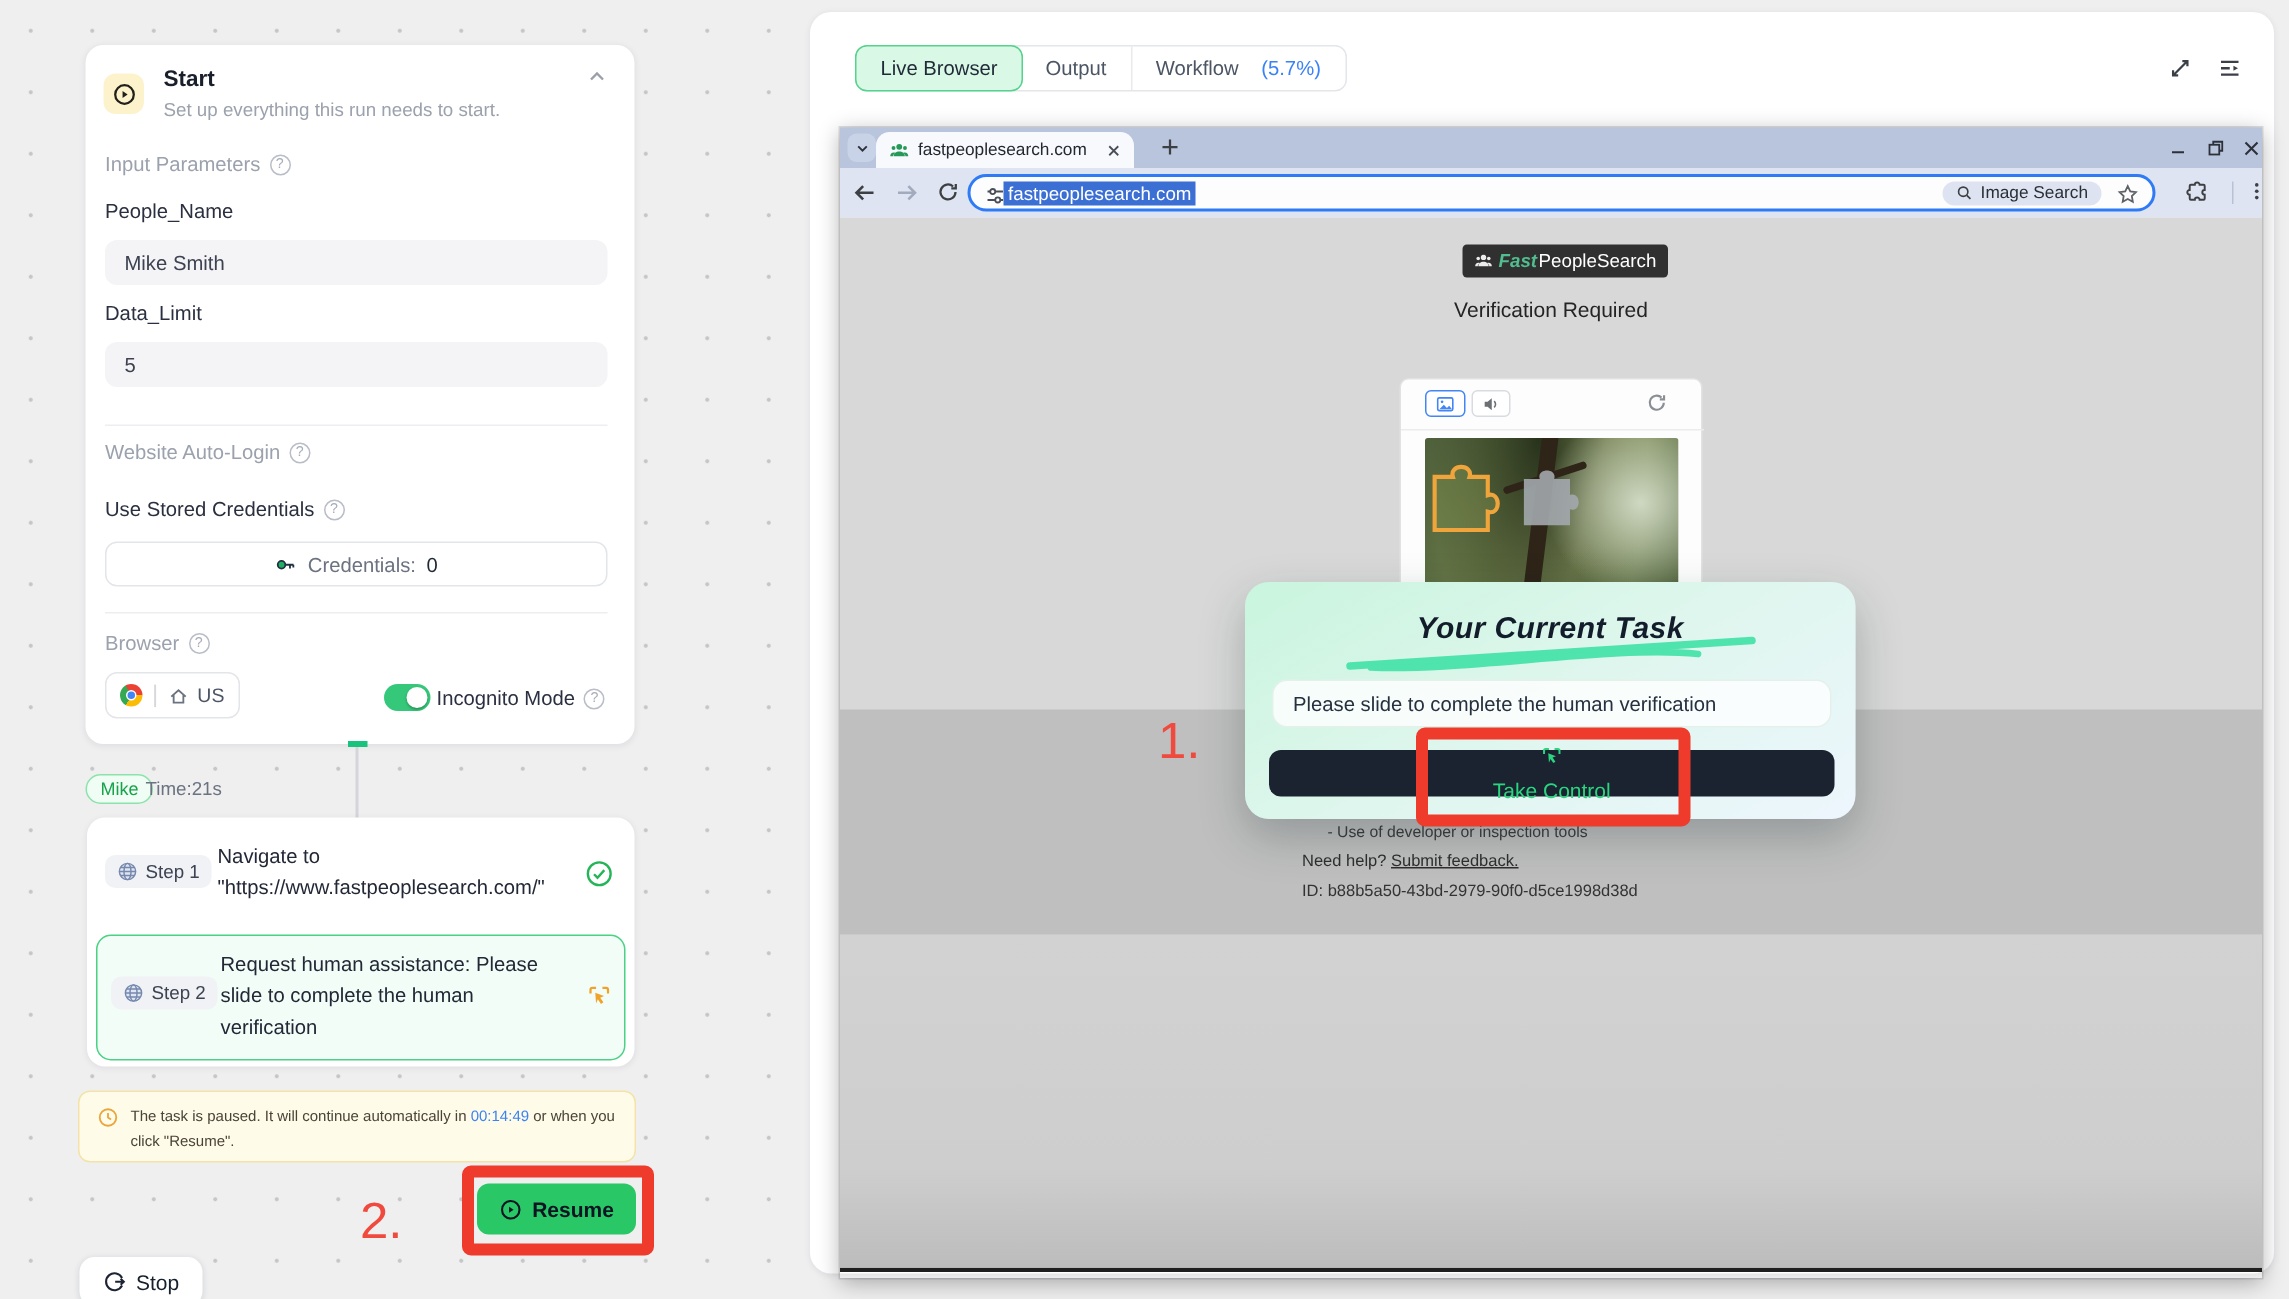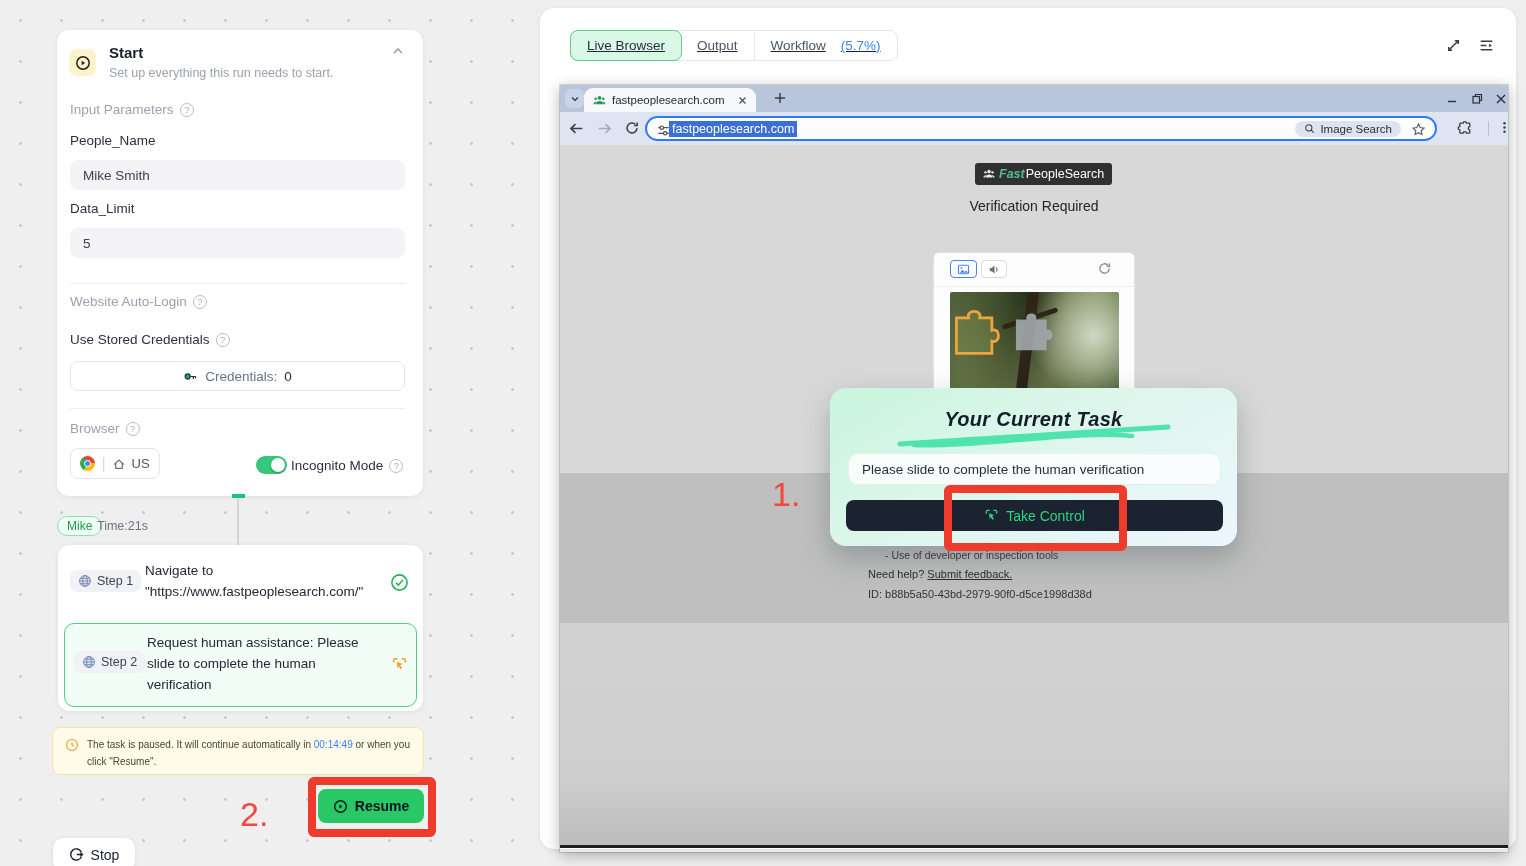--- a/index.html
+++ b/index.html
@@ -70,21 +70,21 @@
   
   .task-overlay { position:absolute; left:270px; top:243px; width:407px; height:158px; border-radius:16px;
     background:linear-gradient(150deg,#c9f5de 0%,#ddf6ec 45%,#edf6fd 100%);
     box-shadow:0 12px 30px rgba(20,40,40,.25); z-index:5; }
   .task-title { text-align:center; margin-top:20px; font-size:20px; font-weight:bold; font-style:italic;
     color:#121c2b; letter-spacing:.3px; }
   .task-msg { position:absolute; left:18px; top:65px; width:373px; height:32px; background:rgba(255,255,255,.8);
     border:1px solid #e3f1ea; border-radius:10px; display:flex; align-items:center; padding:0 13px;
     font-size:13.5px; color:#26303e; }
   .task-btn { position:absolute; left:16px; top:112px; width:377px; height:31px; background:#1b2331;
-    border-radius:8px; color:#2bd47e; font-size:14px; }
+    border-radius:8px; color:#2bd47e; font-size:14px;flex-direction:column; }
   
   .pause-box { position:absolute; left:52px; top:727px; width:372px; height:48px; background:#fefbe8;
     border:1px solid #f3e3a9; border-radius:8px; display:flex; padding:8px 10px 0 12px; gap:8px;
     font-size:10px; color:#4a4438; line-height:17px; }
   .blue { color:#3b82f6; }
   .stop-btn { position:absolute; left:53px; top:790px; width:82px; height:33px; background:#fff;
     border-radius:10px; box-shadow:0 1px 4px rgba(25,30,50,.12); font-size:14px; color:#16202e;margin-top:48px; }
   .resume-btn { position:absolute; left:318px; top:789px; width:106px; height:34px; background:#29c765;
     border-radius:8px; font-size:14px; color:#0d1522; font-weight:bold; z-index:41; }
   svg { display:block; flex:none; }
@@ -240,21 +240,21 @@
   <div class="resume-btn btn">
     <svg width="15" height="15" viewBox="0 0 16 16" fill="none" stroke="#0d1522" stroke-width="1.5">
         <circle cx="8" cy="8" r="6.2"></circle>
         <path d="M6.8 5.8l3.2 2.2-3.2 2.2z" fill="#0d1522" stroke="none"></path>
       </svg>
     <span>Resume</span>
   </div>
 
   <section class="abs" style="left:540px; top:8px; width:976px; height:841px; background:#fff; border-radius:14px; box-shadow:0 1px 5px rgba(25,30,50,.08);">
 
-    <div class="tabgroup" style="left:30px; top:22px;text-decoration:underline;">
+    <div class="tabgroup" style="left:30px; top:22px;">
       <div class="tab active">
           <span>Live Browser</span>
         </div>
       <div class="tab">
           <span>Output</span>
         </div>
       <div class="tab" style="gap:15px;">
           <span>Workflow</span>
           <span class="blue">(5.7%)</span>
         </div>

